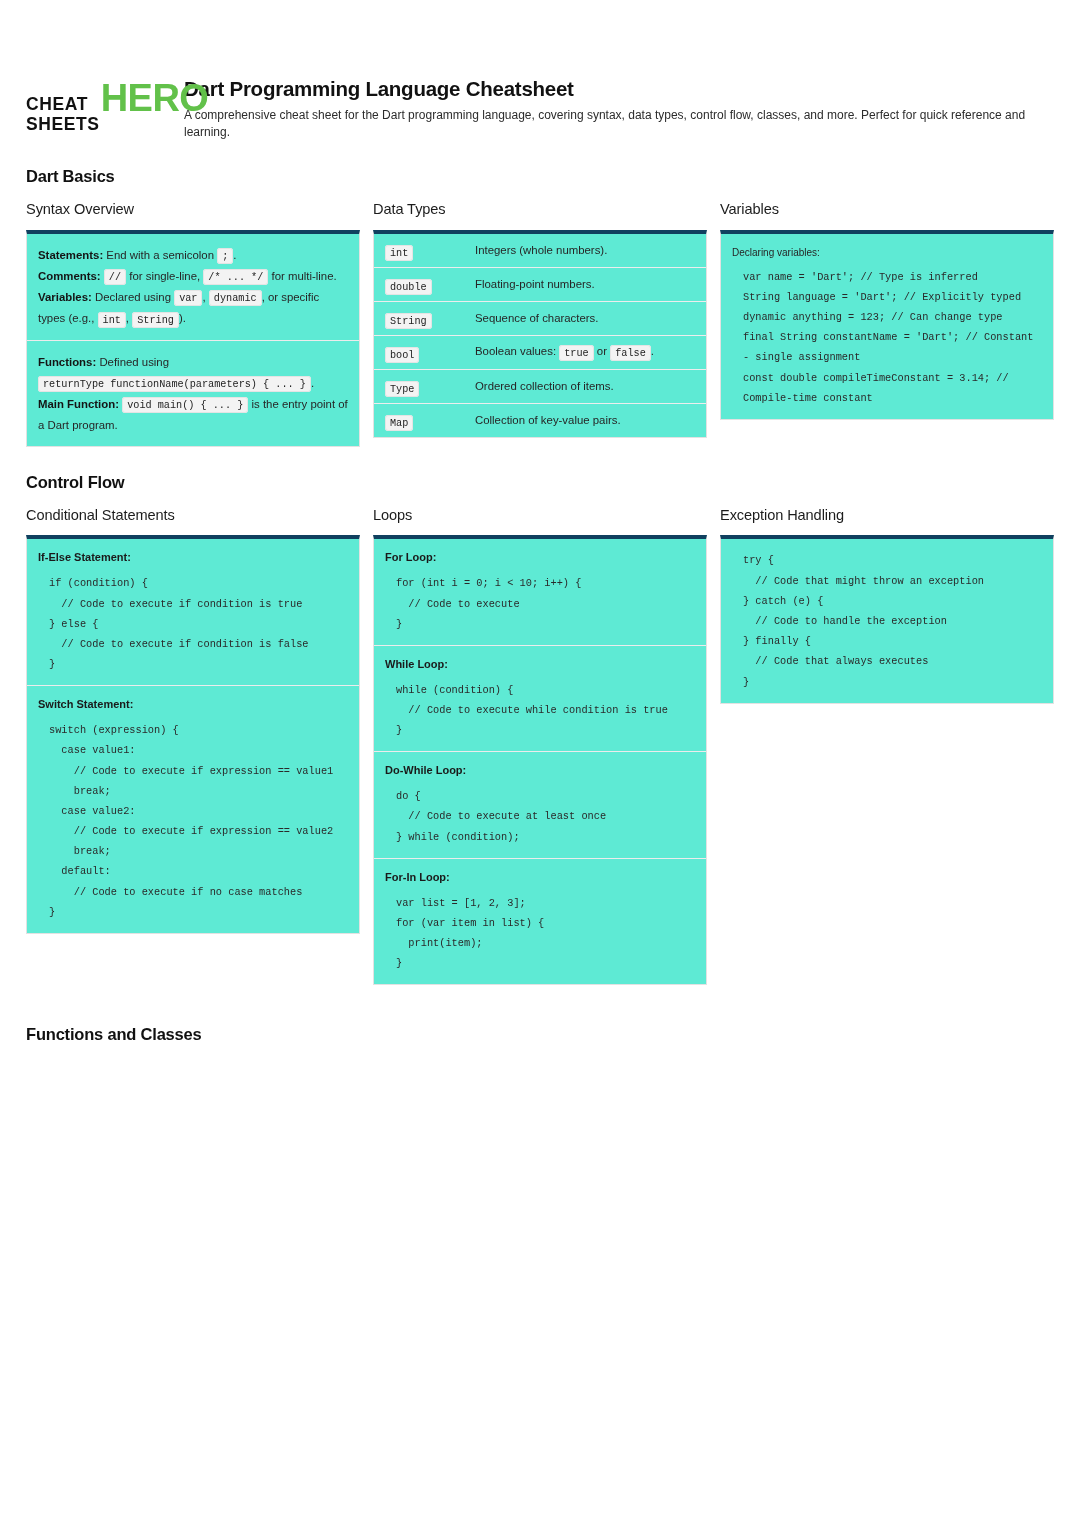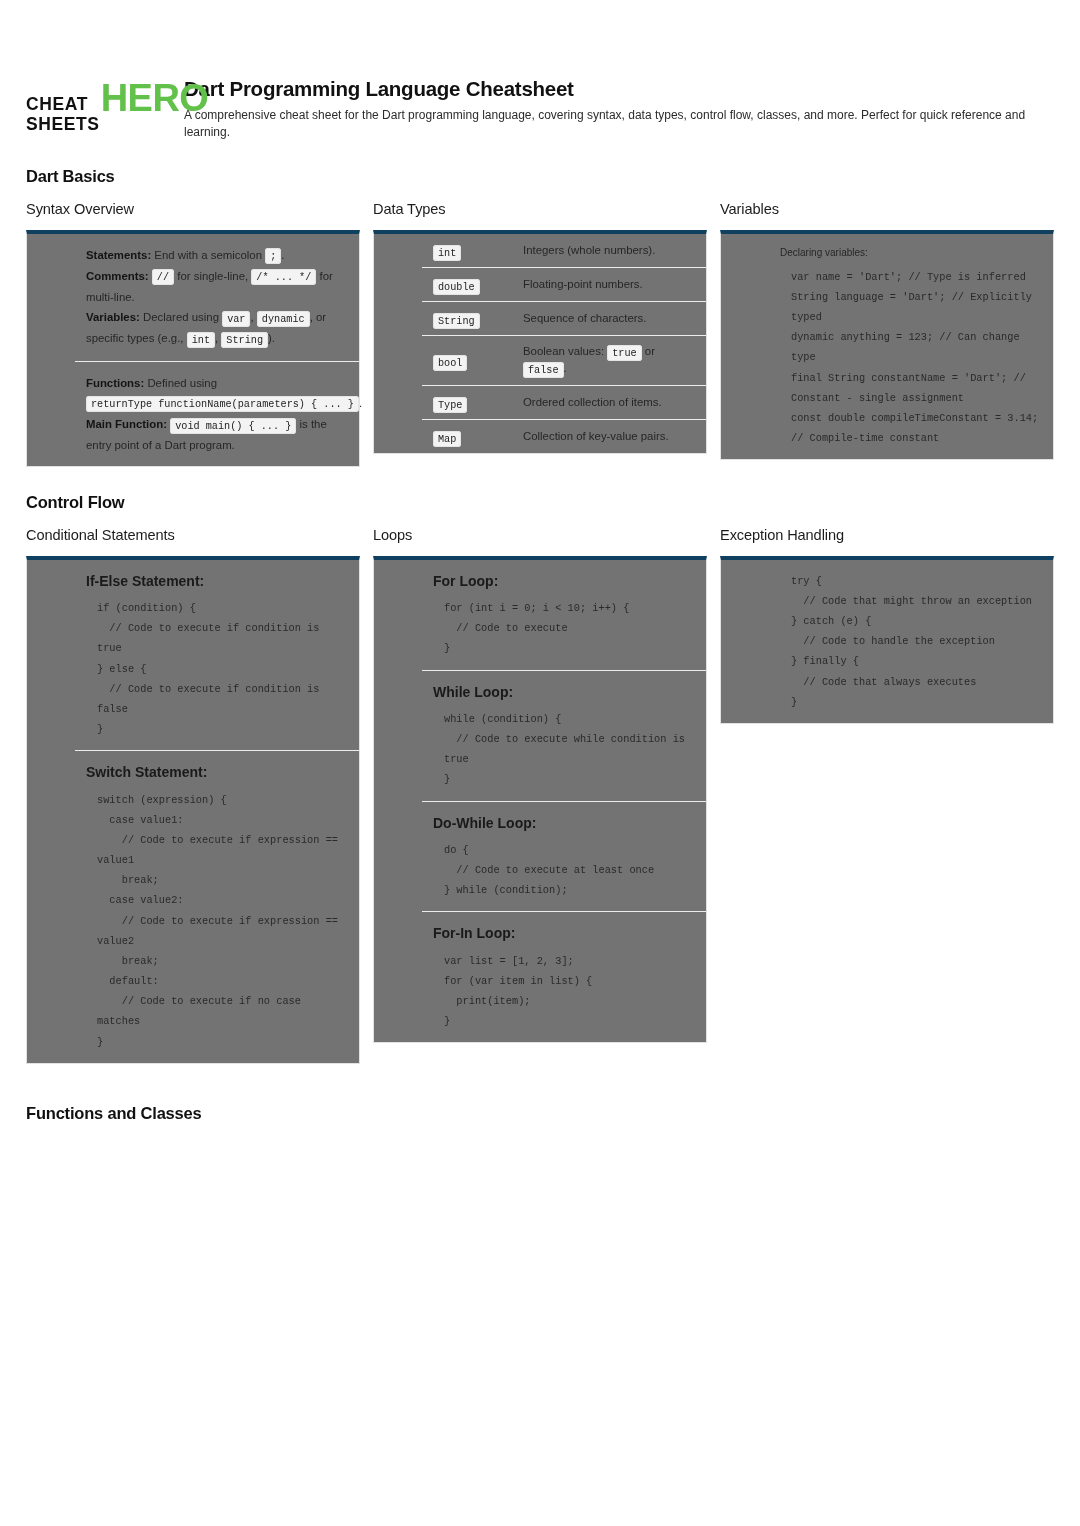--- a/index.html
+++ b/index.html
@@ -104,32 +104,31 @@
     font-weight: 400;
     color: #1c1c1c;
     margin: 0 0 11px 0;
     line-height: 1.2;
     letter-spacing: -0.1px;
   }
 
   .card {
     border: 1px solid #e2e2e2;
     border-top: 4px solid #10405f;
-    background: #737373;
-    padding-left: 48px;
+    background: #5eead4;
   }
 
   .card-block {
     padding: 11px 11px 11px 11px;
     border-bottom: 1px solid #ececec;
   }
   .card-block:last-child { border-bottom: none; }
 
   .block-label {
-    font-size: 14px;
+    font-size: 11px;
     font-weight: 700;
     color: #1a1a1a;
     margin-bottom: 7px;
     line-height: 1.45;
   }
 
   .prose {
     font-size: 11.4px;
     line-height: 1.78;
     color: #262626;

